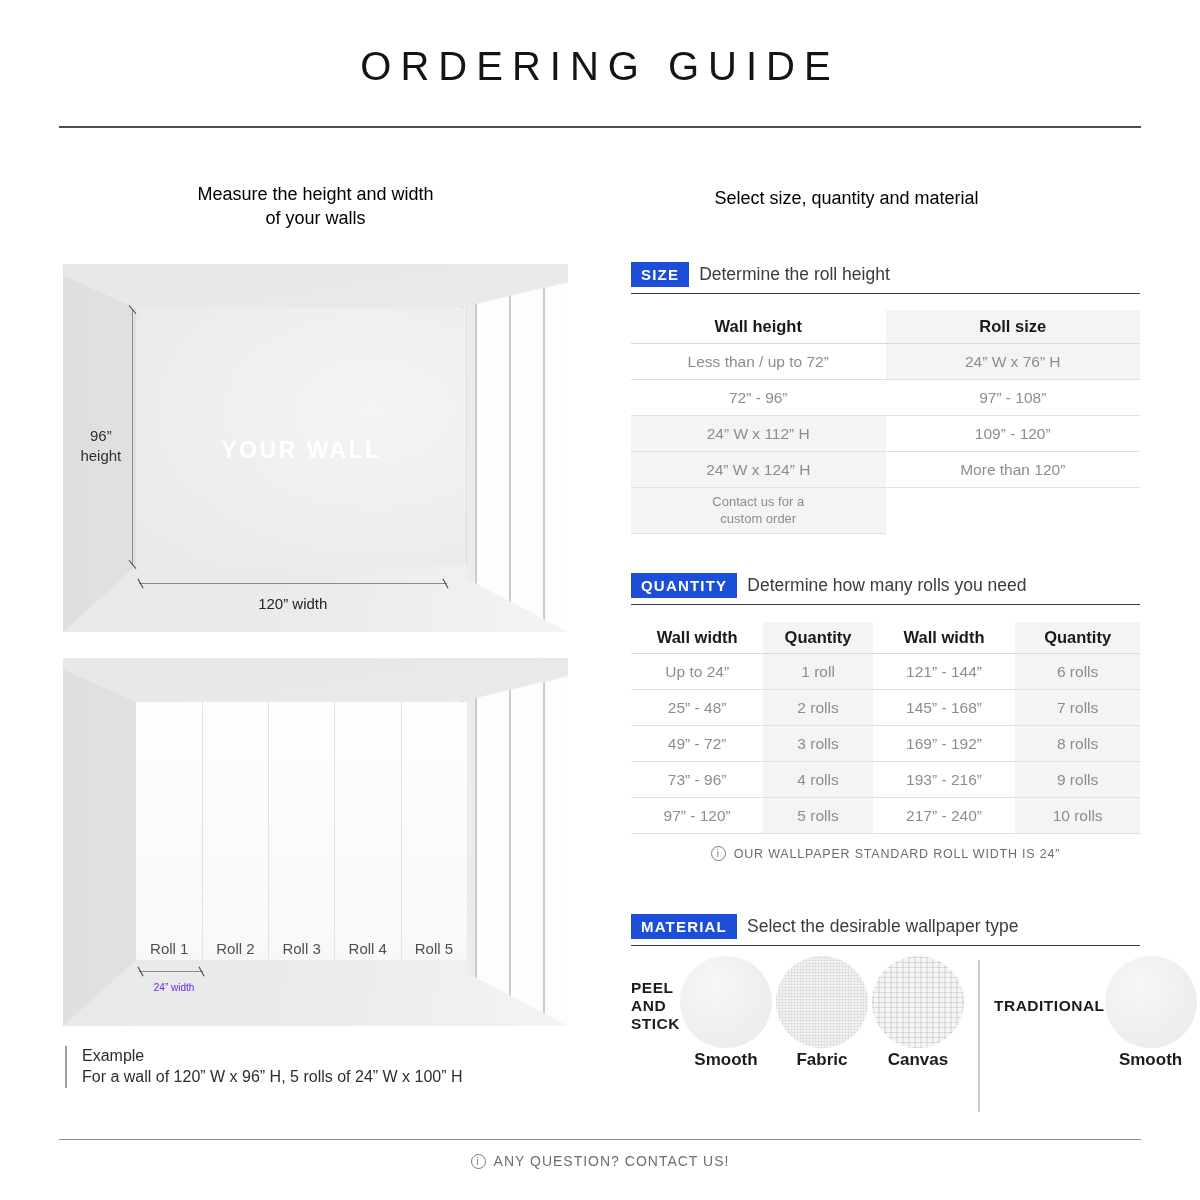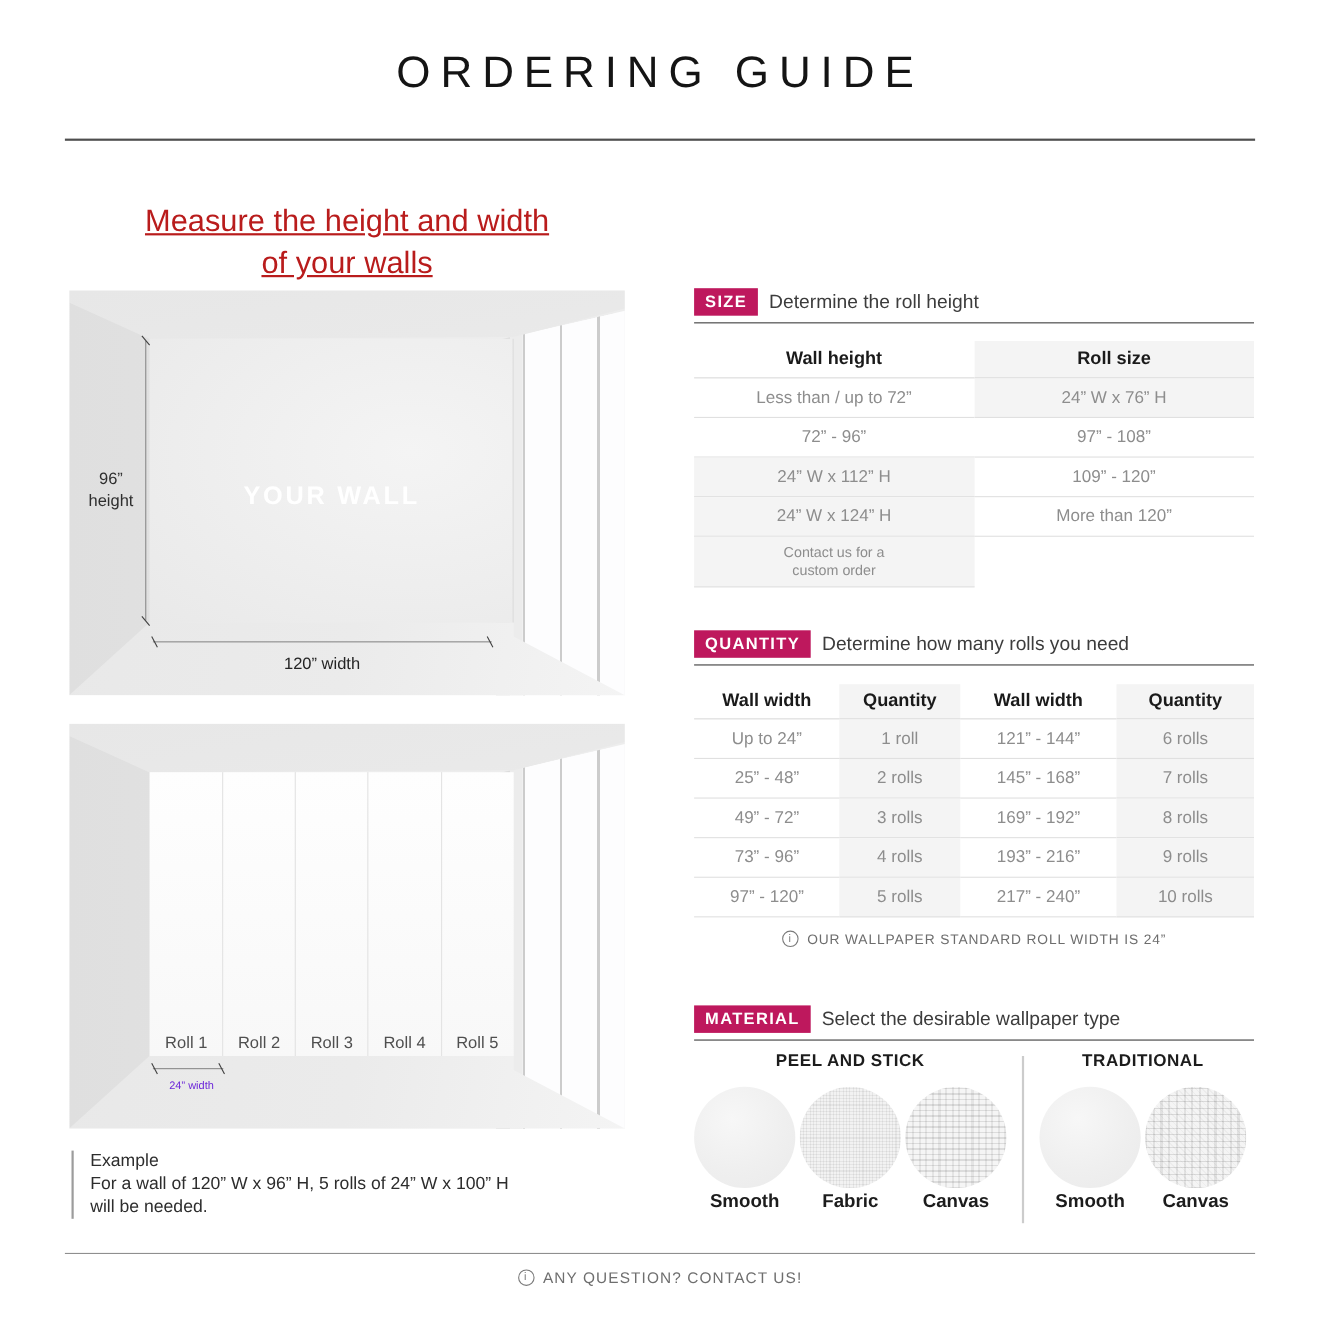--- a/index.html
+++ b/index.html
@@ -8,21 +8,21 @@
     position:relative; width:1200px; height:1200px; background:#ffffff;
     font-family:"Liberation Sans", sans-serif; color:#1d1d1d; overflow:hidden;
   }
   
   .title { position:absolute; top:44px; left:0; width:100%; text-align:center;
     font-size:40px; font-weight:500; letter-spacing:9px; color:#141414; }
   .rule-top { position:absolute; left:59px; top:126px; width:1082px; height:2px; background:#4f4f4f; }
   .rule-bottom { position:absolute; left:59px; top:1139px; width:1082px; height:1px; background:#8f8f8f; }
 
   
-  .col-heading { position:absolute; top:182px; text-align:center; font-size:28px; line-height:1.35; color:#b91c1c;text-decoration:underline; }
+  .col-heading { position:absolute; top:182px; text-align:center; font-size:18px; line-height:1.35; color:#000000; }
   .col-heading.left { left:63px; width:505px; }
   .col-heading.right { left:634px; width:425px; top:186px; }
 
   
   .room { position:absolute; left:63px; width:505px; height:368px; overflow:hidden; background:#ededed; }
   .room1 { top:264px; }
   .room2 { top:658px; }
   .r-win { position:absolute; right:-2px; top:18px; width:21%; height:118%;
     transform:skewY(-13deg); transform-origin:100% 0;
     background:repeating-linear-gradient(90deg,#cccccc 0 2px,#fdfdfe 2px 34px);
@@ -60,21 +60,21 @@
   .label-24 { position:absolute; left:13.5%; width:17%; top:88%; text-align:center; font-size:10px; color:#6d28d9; }
 
   
   .example { position:absolute; left:65px; top:1046px; width:470px; border-left:2px solid #9c9c9c;
     padding-left:15px; font-size:16px; line-height:1.3; color:#2d2d2d; }
 
   
   .rcol { position:absolute; left:631px; width:509px; }
   .sec-head { position:absolute; left:0; width:100%; display:flex; align-items:center; gap:10px;
     border-bottom:1px solid #3c3c3c; padding-bottom:6px; }
-  .badge { background:#be185d; color:#ffffff; font-size:15px; font-weight:600; letter-spacing:1.2px;
+  .badge { background:#1d4ed8; color:#ffffff; font-size:15px; font-weight:600; letter-spacing:1.2px;
     padding:4px 10px; white-space:nowrap; }
   .sec-sub { font-size:17.5px; color:#3c3c3c; }
   .sec-head.s1 { top:262px; } .sec-head.s2 { top:573px; } .sec-head.s3 { top:914px; }
 
   .tbl { position:absolute; left:0; display:grid; }
   .tbl .cell { display:flex; align-items:center; justify-content:center; text-align:center;
     border-bottom:1px solid #e0e0e0; font-size:15.5px; color:#8d8d8d; }
   .tbl .hd { font-size:16.5px; font-weight:700; color:#1a1a1a; border-bottom:1px solid #dadada; }
   .tbl .stripe { background:#f4f4f4; }
   .size-tbl { top:310px; width:509px; grid-template-columns:50% 50%; grid-template-rows:34px repeat(4,36px) 46px; }
@@ -82,21 +82,21 @@
   .small2 { font-size:13px; line-height:1.25; max-width:135px; }
 
   .note { position:absolute; left:0; top:846px; width:509px; display:flex; align-items:center;
     justify-content:center; gap:8px; font-size:12.5px; letter-spacing:0.8px; color:#6d6d6d; }
   .info-ic { display:inline-flex; align-items:center; justify-content:center; flex:0 0 auto;
     width:15px; height:15px; border:1px solid #7a7a7a; border-radius:50%; font-size:10px;
     color:#7a7a7a; font-style:normal; }
 
   
   .mat-row { position:absolute; left:0; top:956px; width:509px; display:flex; align-items:flex-start; }
-  .mat-group { display:flex; flex-direction:column; align-items:center; }
+  .mat-group { display:flex; flex-direction:row; align-items:center; }
   .mat-title { font-size:15.5px; font-weight:600; letter-spacing:0.5px; color:#1c1c1c; margin-bottom:14px; }
   .sw-row { display:flex; gap:4px; }
   .swatch { width:92px; display:flex; flex-direction:column; align-items:center; }
   .circle { width:92px; height:92px; border-radius:50%; }
   .slabel { margin-top:2px; font-size:17px; font-weight:600; color:#1c1c1c; }
   .tex-smooth { background:radial-gradient(circle at 38% 32%, #f7f7f7 0%, #efefef 55%, #eaeaea 100%); }
   .tex-fabric { background-color:#f2f2f2;
     background-image:repeating-linear-gradient(0deg, rgba(0,0,0,0.055) 0 1px, transparent 1px 3px),
                      repeating-linear-gradient(90deg, rgba(0,0,0,0.055) 0 1px, transparent 1px 3px); }
   .tex-canvas { background-color:#f5f5f5;
@@ -169,23 +169,23 @@
     <div class="r-dimh">
       <span class="tick t-l"></span>
       <span class="tick t-r"></span>
     </div>
     <div class="label-24">24” width</div>
   </div>
 
   <div class="example">
     <div>Example</div>
     <div>For a wall of 120” W x 96” H, 5 rolls of 24” W x 100” H</div>
-    <div>will be needed.</div>
-  </div>
-
+  </div>
+
+  <div class="col-heading right">Select size, quantity and material</div>
 
   <div class="rcol">
 
     <div class="sec-head s1">
       <span class="badge">SIZE</span>
       <span class="sec-sub">Determine the roll height</span>
     </div>
     <div class="tbl size-tbl">
       <div class="cell hd">Wall height</div>
       <div class="cell hd stripe">Roll size</div>

